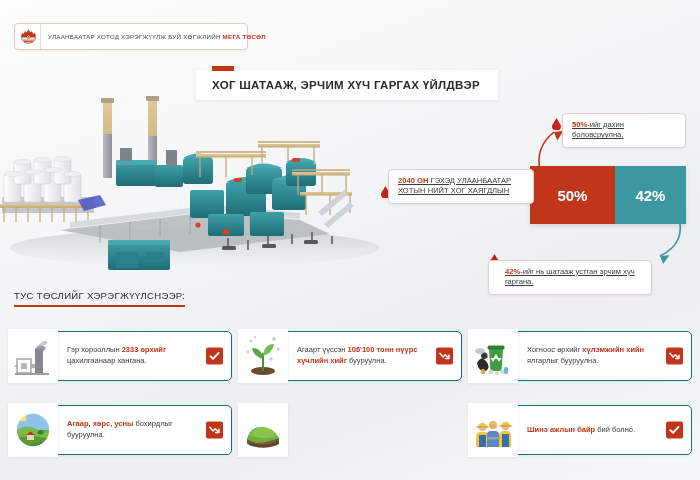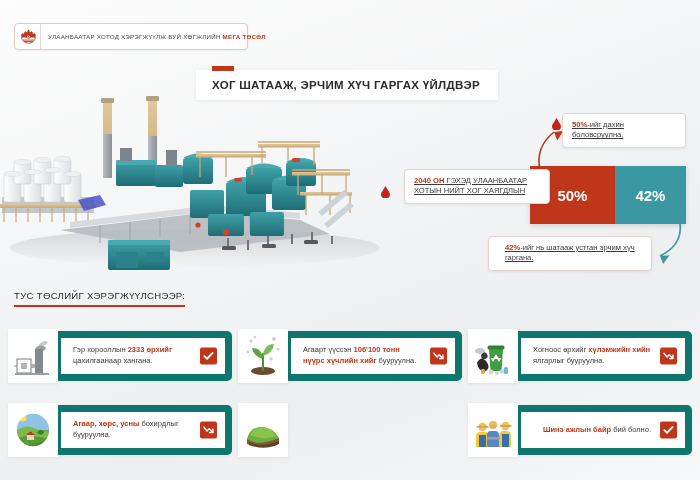--- a/index.html
+++ b/index.html
@@ -78,23 +78,23 @@
     position: absolute;
     background: #ffffff;
     border: 1px solid #e6d2cd;
     border-radius: 4px;
     box-shadow: 0 1px 3px rgba(0,0,0,.07);
     padding: 6px 9px;
     line-height: 1.35;
     font-size: 7.6px; color: #3a3a3a; text-decoration: underline;
   }
   .callout b { color: #c0361a; font-weight: 700; }
-  .co-2040 { left: 388px; top: 169px; width: 146px; margin-left: 16px; }
+  .co-2040 { left: 388px; top: 169px; width: 146px; }
   .co-50   { left: 562px; top: 113px; width: 124px; }
-  .co-42   { left: 488px; top: 236px; width: 164px; }
+  .co-42   { left: 488px; top: 260px; width: 164px; }
 
   
   .pin {
     position: absolute; width: 9px; height: 12px;
   }
   .pin svg { width: 100%; height: 100%; display: block; }
 
   
   .conn { position: absolute; }
   .conn svg { display: block; overflow: visible; }
@@ -127,27 +127,26 @@
     display: flex; align-items: center; justify-content: center;
     box-shadow: 0 1px 3px rgba(0,0,0,.07);
     z-index: 2;
   }
   .card-icon svg { width: 40px; height: 42px; display: block; }
   .card-body {
     flex: 1 1 auto;
     margin-left: -4px;
     height: 50px;
     background: #ffffff;
-    border: 7px solid #0f766e;
+    border: 1px solid #0f766e;
     border-radius: 5px;
     display: flex; align-items: center;
     padding: 4px 34px 4px 12px;
     position: relative;
     box-shadow: 0 1px 3px rgba(0,0,0,.05);
-    justify-content: flex-end;
   }
   .card-text {
     font-size: 7.5px; line-height: 1.42; color: #3a3a3a;
   }
   .card-text b { color: #c0361a; font-weight: 700; }
   .card-badge {
     position: absolute; right: 8px; top: 50%;
     transform: translateY(-50%);
     width: 17px; height: 17px;
     background: #c0361a;

